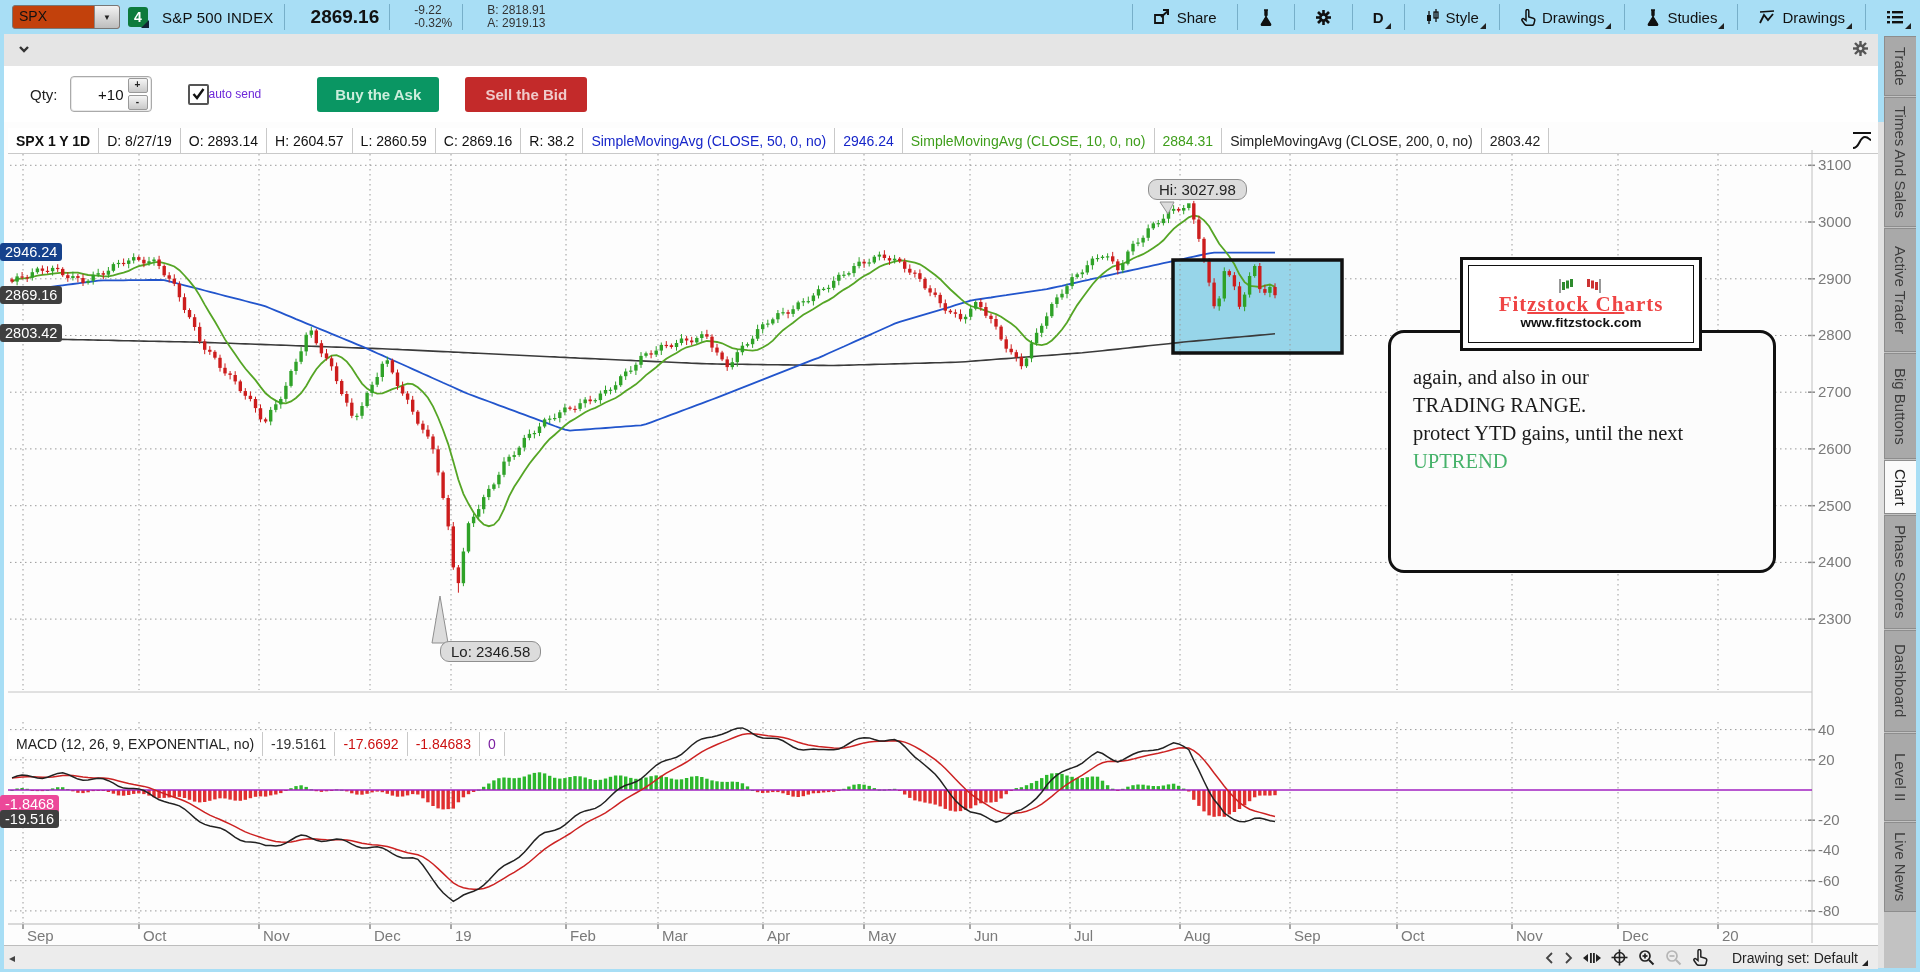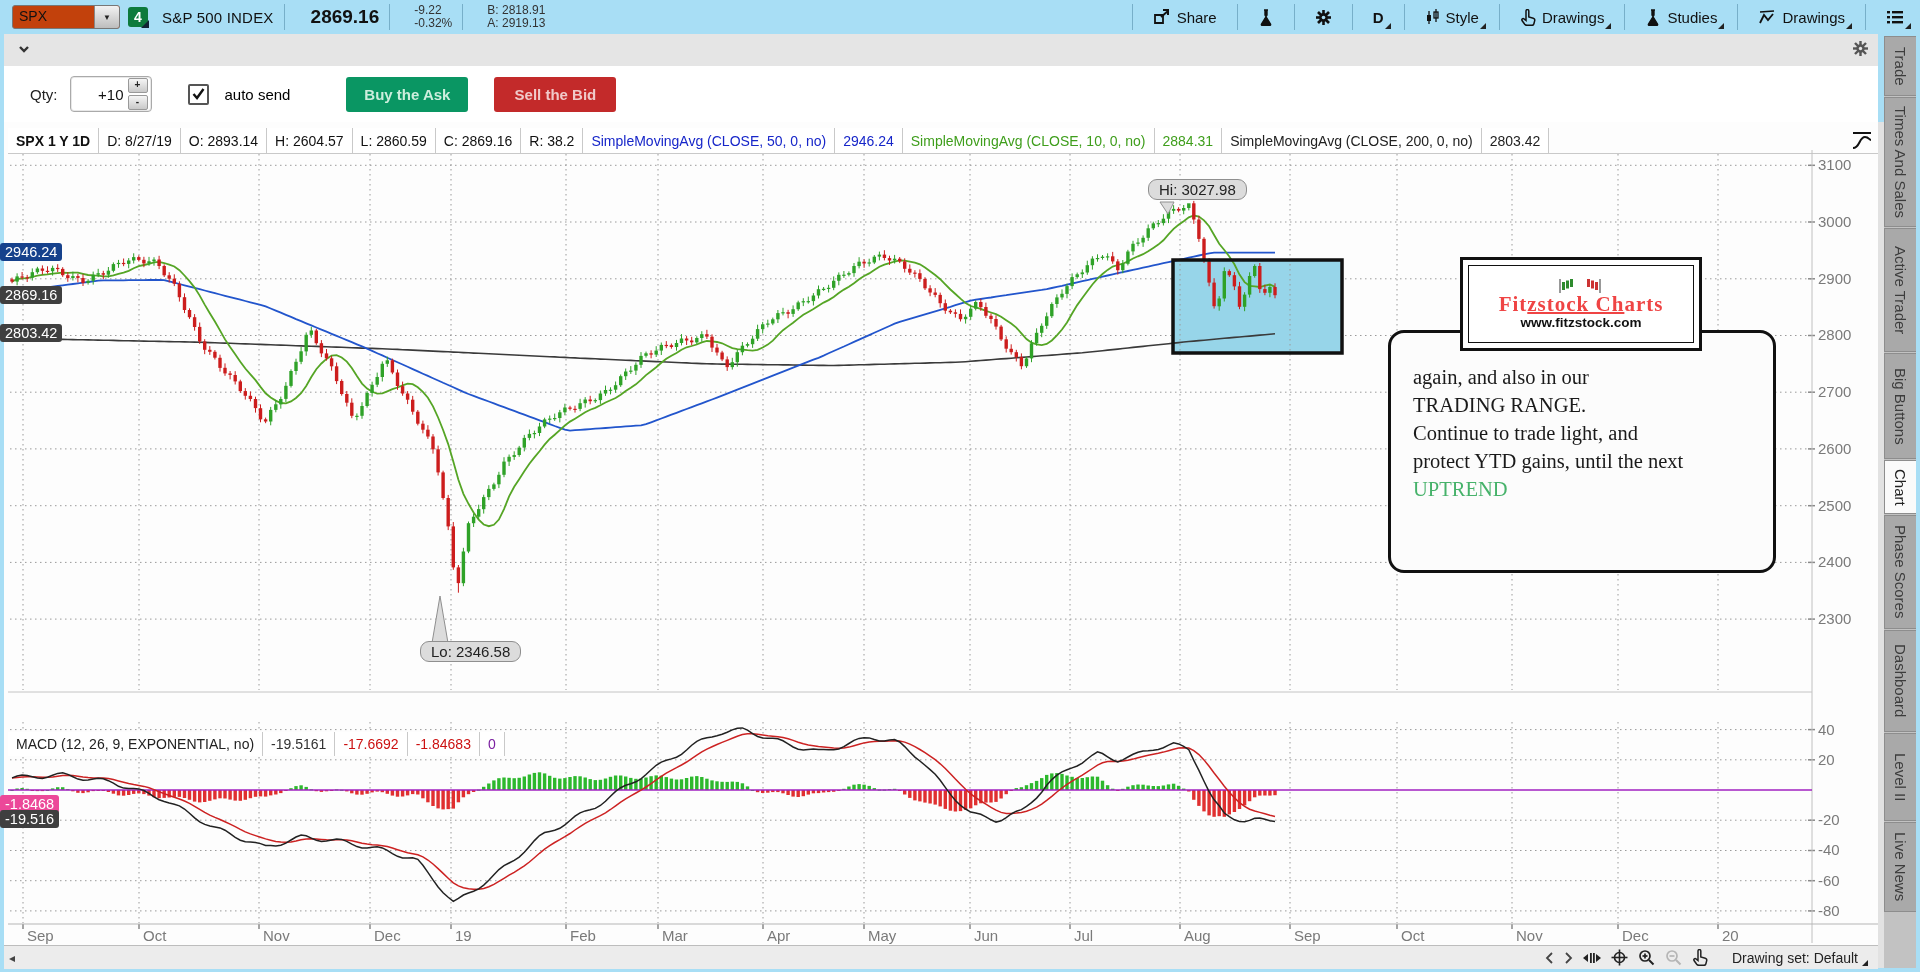--- a/index.html
+++ b/index.html
@@ -26,21 +26,21 @@
   .collapse-row{left:4px;top:34px;width:1874px;height:32px;background:#e5e5e5;border-bottom:1px solid #cfcfcf;}
   
   .order-row{left:4px;top:66px;width:1874px;height:56px;background:#fff;display:flex;align-items:center;}
   .qty-label{margin-left:26px;font-size:15px;color:#222;}
   .stepper{margin-left:12px;width:80px;height:34px;border:1px solid #aaa;border-radius:4px;background:#fff;display:flex;align-items:center;box-shadow:0 0 0 1px #e8e8e8 inset;}
   .stepper .qv{flex:1;text-align:right;font-size:15px;padding-right:4px;color:#111;}
   .stepctl{width:20px;display:flex;flex-direction:column;gap:2px;margin-right:3px;}
   .stepctl div{height:13px;background:linear-gradient(#f5f5f5,#c9c9c9);border:1px solid #999;border-radius:2px;font-size:10px;line-height:11px;text-align:center;font-weight:bold;color:#222;}
   .chk{margin-left:36px;width:17px;height:17px;border:2px solid #555;background:#fff;border-radius:2px;display:flex;align-items:center;justify-content:center;}
   .chk svg{display:block;}
-  .chk-label{margin-left:16px;font-size:15px;color:#000000;}
+  .chk-label{margin-left:0;font-size:12px;color:#6d28d9;}
   .buy-btn{margin-left:56px;width:122px;height:35px;background:#0a9663;border-radius:3px;color:#cdeedd;font-weight:bold;font-size:15px;display:flex;align-items:center;justify-content:center;}
   .sell-btn{margin-left:26px;width:122px;height:35px;background:#c32a2a;border-radius:3px;color:#f0caca;font-weight:bold;font-size:15px;display:flex;align-items:center;justify-content:center;}
   
   .chart-bg{left:4px;top:122px;width:1874px;height:823px;background:#fdfdfd;}
   .chart-header{left:8px;top:128px;height:25px;display:flex;align-items:stretch;font-size:14px;color:#111;background:#fff;}
   .chart-header .cell{display:flex;align-items:center;padding:0 8px;border-right:1px solid #c9c9c9;white-space:nowrap;}
   .hdr-line{left:8px;top:153px;width:1870px;height:1px;background:#c9c9c9;}
   .macd-header{left:8px;top:732px;height:24px;display:flex;align-items:stretch;font-size:14px;color:#111;background:#fff;}
   .macd-header .cell{display:flex;align-items:center;padding:0 8px;border-right:1px solid #c9c9c9;white-space:nowrap;}
   .axis-label{position:absolute;font-size:15px;color:#7a7a7a;}
@@ -1147,21 +1147,21 @@
       <div class="x-label" style="left: 1074px; top: 927px;">Jul</div>
       <div class="x-label" style="left: 1184px; top: 927px;">Aug</div>
       <div class="x-label" style="left: 1294px; top: 927px;">Sep</div>
       <div class="x-label" style="left: 1401px; top: 927px;">Oct</div>
       <div class="x-label" style="left: 1516px; top: 927px;">Nov</div>
       <div class="x-label" style="left: 1622px; top: 927px;">Dec</div>
       <div class="x-label" style="left: 1722px; top: 927px;">20</div>
     </div>
 
   <div class="tooltip" style="left:1148px;top:179px;">Hi: 3027.98</div>
-  <div class="tooltip" style="left:420px;top:641px;">Lo: 2346.58</div>
+  <div class="tooltip" style="left:440px;top:641px;">Lo: 2346.58</div>
 
   <div class="logo-box abs">
     <div class="logo-inner">
       <div class="logo-flags">
         <svg width="20" height="15" viewBox="0 0 20 15">
             <line x1="2" y1="1" x2="2" y2="15" stroke="#555" stroke-width="1.2"></line>
             <rect x="4" y="4" width="3" height="8" fill="#2e8b2e"></rect>
             <rect x="8" y="2.5" width="3" height="8" fill="#2e8b2e"></rect>
             <rect x="12" y="1" width="3" height="8" fill="#2e8b2e"></rect>
           </svg>
@@ -1174,21 +1174,20 @@
       </div>
       <div class="logo-title"><span>Fit</span><u>zstock Ch</u><span>arts</span></div>
       <div class="logo-url">www.fitzstock.com</div>
     </div>
   </div>
 
   <div class="note-box abs" id="noteBox">
       <div class="note-line"><span>again, and also in our</span></div>
       <div class="note-line"><span>TRADING RANGE.</span></div>
       <div class="note-line"><span> </span></div>
-      <div class="note-line"><span>Continue to trade light, and</span></div>
       <div class="note-line"><span>protect YTD gains, until the next</span></div>
       <div class="note-line"><span style="color: rgb(70, 178, 106);">UPTREND</span></div>
     </div>
 
   <div class="status-bar abs">
     <span class="sb-left-arrow">◂</span>
     <div class="sb-icons">
       <span class="ic">
           <svg width="9" height="12" viewBox="0 0 9 12">
             <polyline points="7,1 2,6 7,11" fill="none" stroke="#444" stroke-width="1.8"></polyline>

